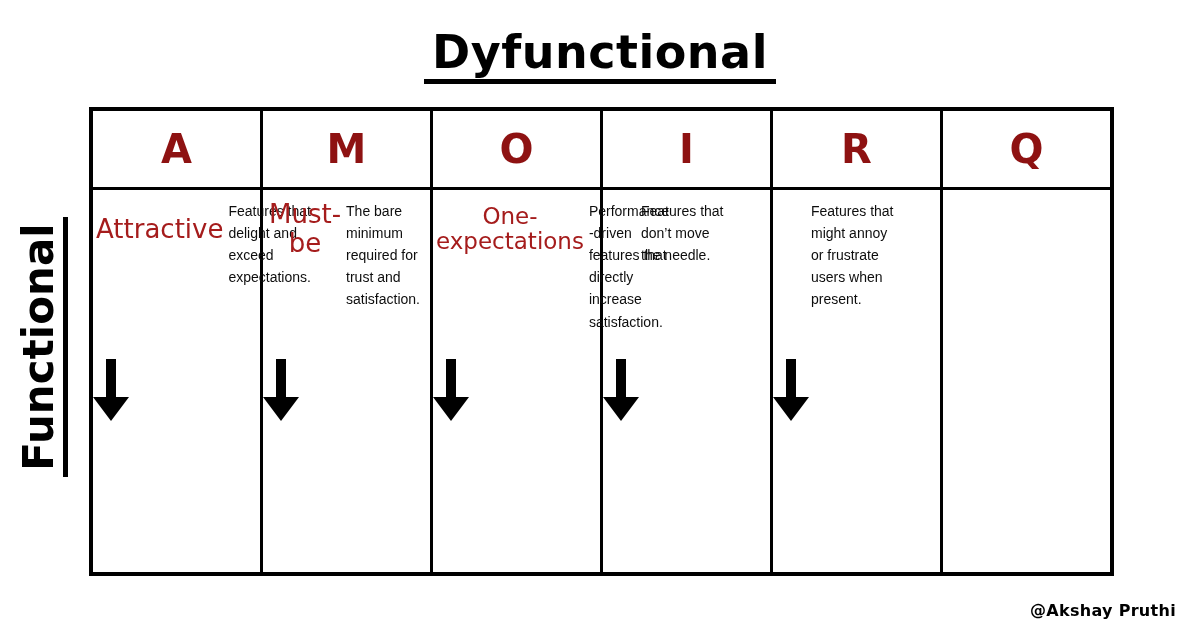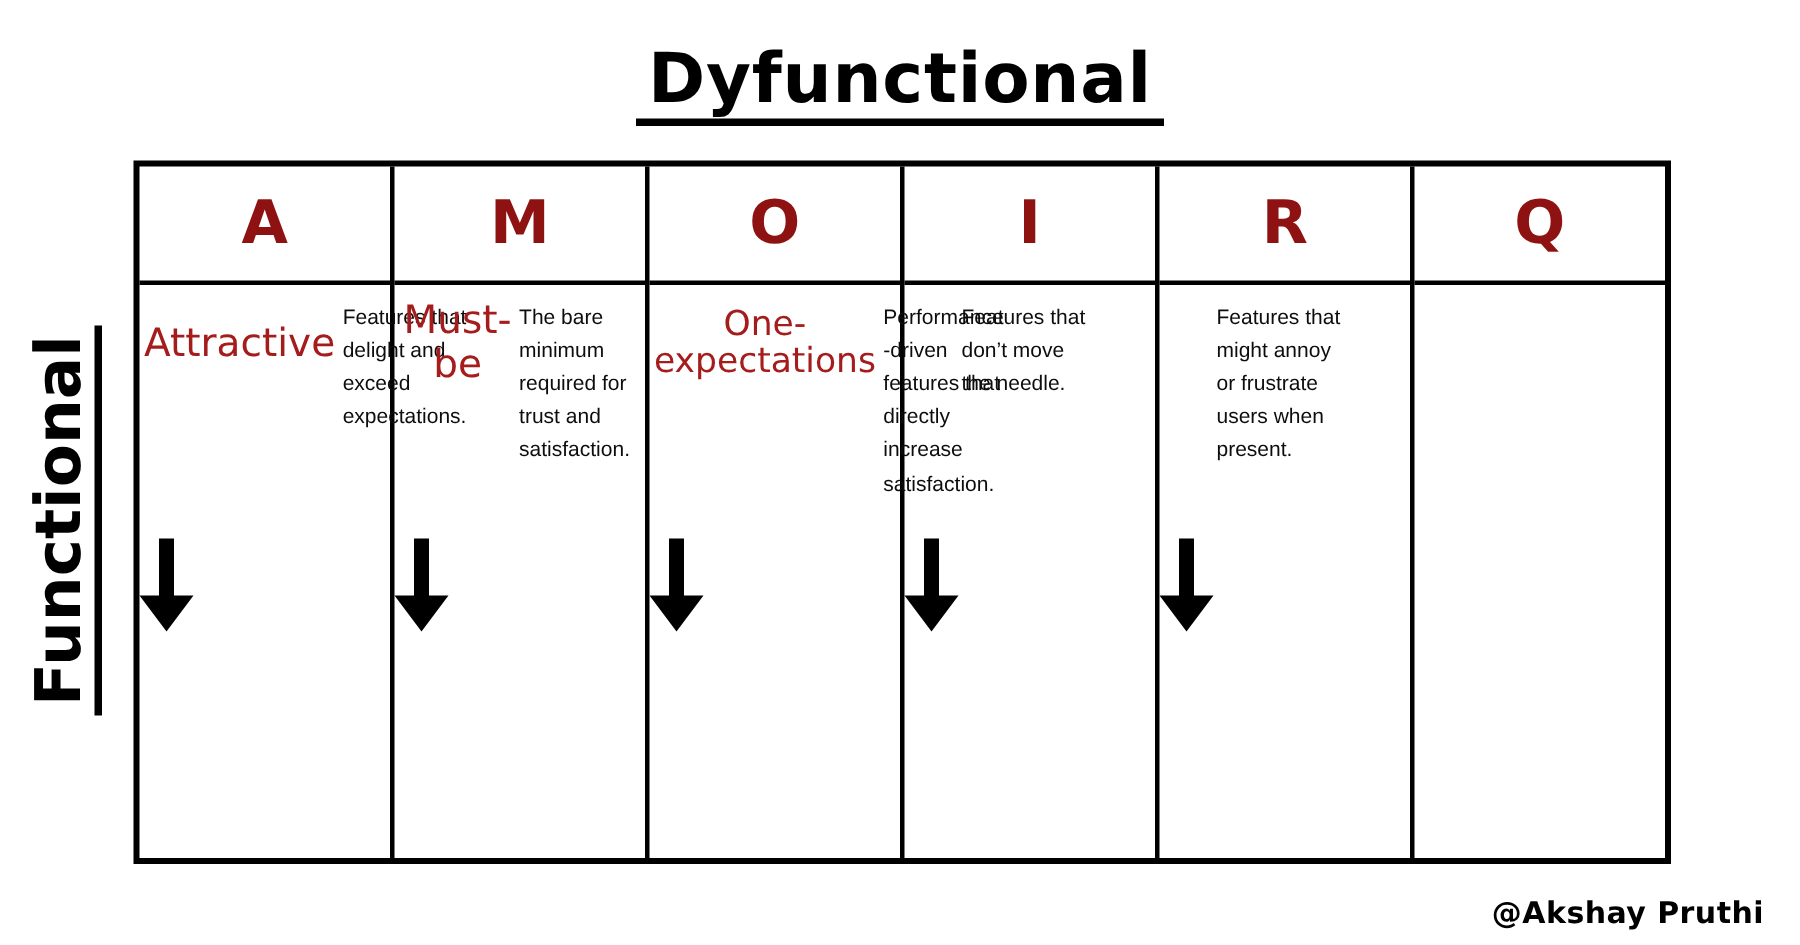--- a/index.html
+++ b/index.html
@@ -109,21 +109,21 @@
     margin: 10px 10px 0 2px;
     font-family: "Liberation Sans", sans-serif;
     font-size: 14px; line-height: 1.58;
     color: var(--text_dark);
     white-space: pre-line;
     text-align: left;
   }
 
   .credit {
     position: absolute; right: 24px; bottom: 10px;
-    font-size: 20px; font-weight: bold; color: var(--ink);
+    font-size: 16px; font-weight: bold; color: var(--ink);
     letter-spacing: 0.3px;
   }
 </style>
 </head>
 <body>
 
 <div class="stage">
 
   <div class="title-row">
     <span class="title-text">Dyfunctional</span>

